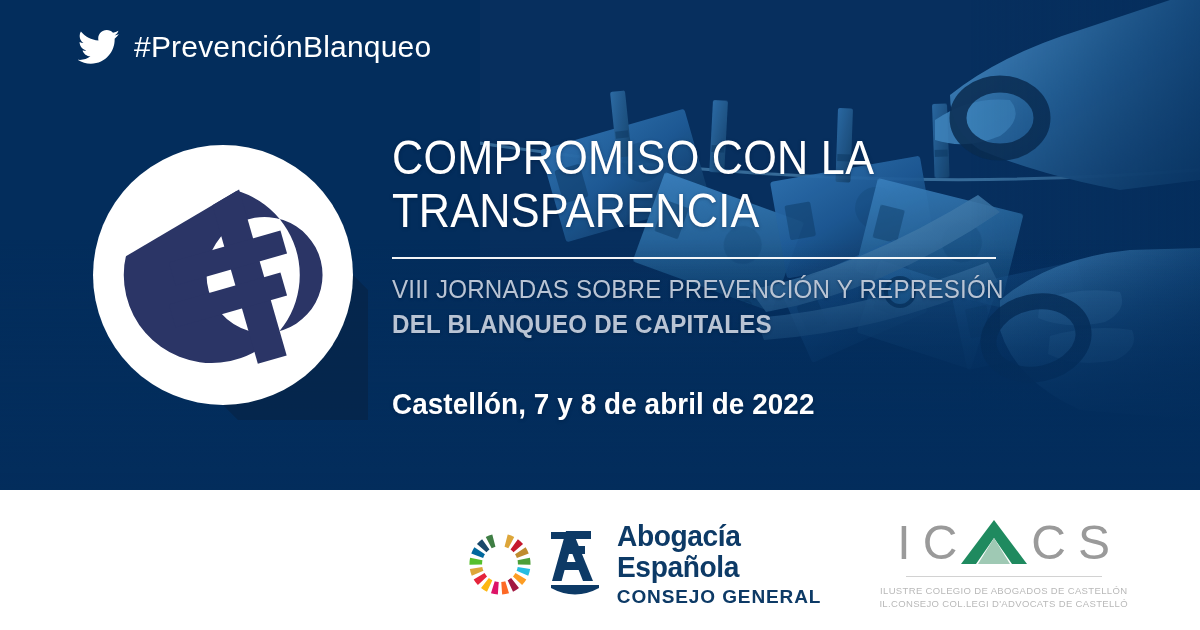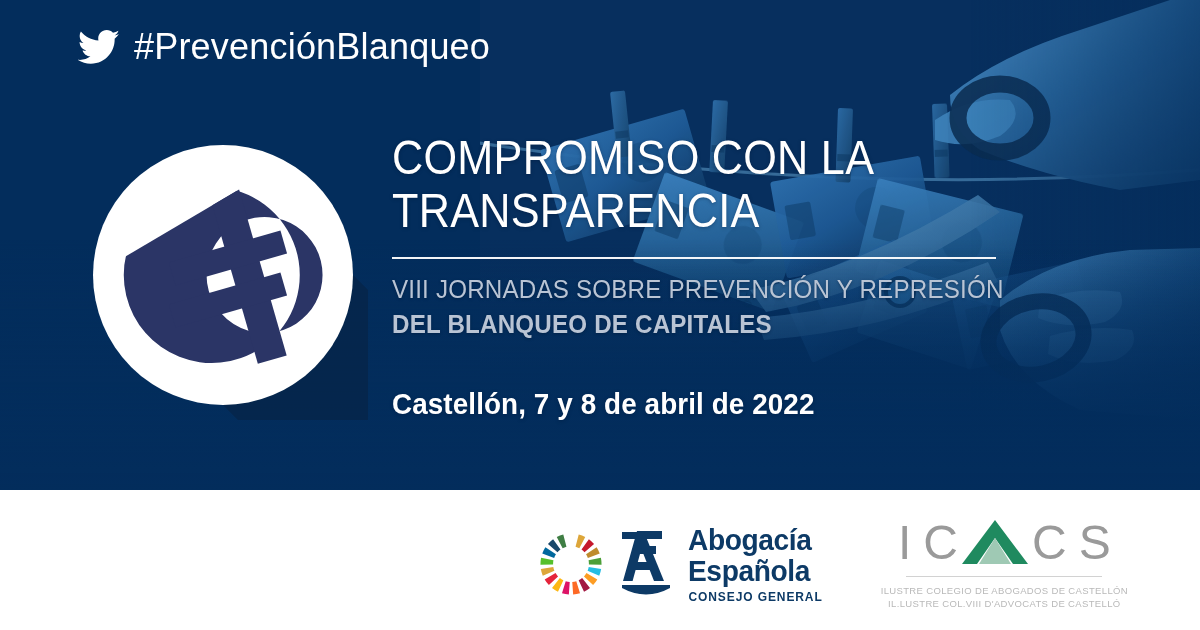--- a/index.html
+++ b/index.html
@@ -49,21 +49,21 @@
 
   
   .hashtag{
     position:absolute;left:78px;top:29px;
     display:flex;align-items:center;gap:14px;
     z-index:12;
   }
   .hashtag .bird{display:block;width:42px;height:36px;}
   .hashtag-text{
     color:#ffffff;
-    font-size:36px;
+    font-size:30px;
     font-weight:400;
     letter-spacing:0.2px;
     line-height:1;
     white-space:nowrap;
   }
 
   
   .logo-wrap{
     position:absolute;left:78px;top:130px;width:290px;height:290px;z-index:11;
   }
@@ -139,21 +139,21 @@
   }
   .sdg-wheel{display:block;width:66px;height:66px;}
   .abg-mark{display:block;width:52px;height:76px;}
   .abg-text{display:flex;flex-direction:column;line-height:1;}
   .abg-l1,.abg-l2{
     color:#0d3a66;font-weight:700;font-size:29px;letter-spacing:-0.4px;
     transform:scaleX(0.97);transform-origin:left center;
   }
   .abg-l2{margin-top:2px;}
   .abg-l3{
-    color:#0d3a66;font-weight:700;font-size:12px;letter-spacing:0.9px;
+    color:#0d3a66;font-weight:700;font-size:19px;letter-spacing:0.9px;
     margin-top:5px;
   }
 
   .logo-icacs{
     display:flex;flex-direction:column;align-items:center;
     margin-right:72px;
   }
   .icacs-row{display:flex;align-items:flex-end;gap:0;}
   .icacs-letter{
     color:#9a9a9a;font-size:48px;font-weight:400;line-height:0.95;
@@ -447,17 +447,17 @@
           <polygon points="35,2 68,46 53,46 35,20 17,46 2,46" fill="#1f8a5f"></polygon>
           <polygon points="35,20 51,46 19,46" fill="#9fc9b4"></polygon>
           <polygon points="35,30 42,46 28,46" fill="#ffffff" opacity="0.0"></polygon>
         </svg>
         <span class="icacs-letter">C</span>
         <span class="icacs-sp"></span>
         <span class="icacs-letter">S</span>
       </div>
       <div class="icacs-divider"></div>
       <div class="icacs-sub">ILUSTRE COLEGIO DE ABOGADOS DE CASTELLÓN</div>
-      <div class="icacs-sub">IL.LUSTRE COL.VIII D'ADVOCATS DE CASTELLÓ</div>
+      <div class="icacs-sub">IL.CONSEJO COL.LEGI D'ADVOCATS DE CASTELLÓ</div>
     </div>
   </div>
 
 </div>
 
 </body></html>

